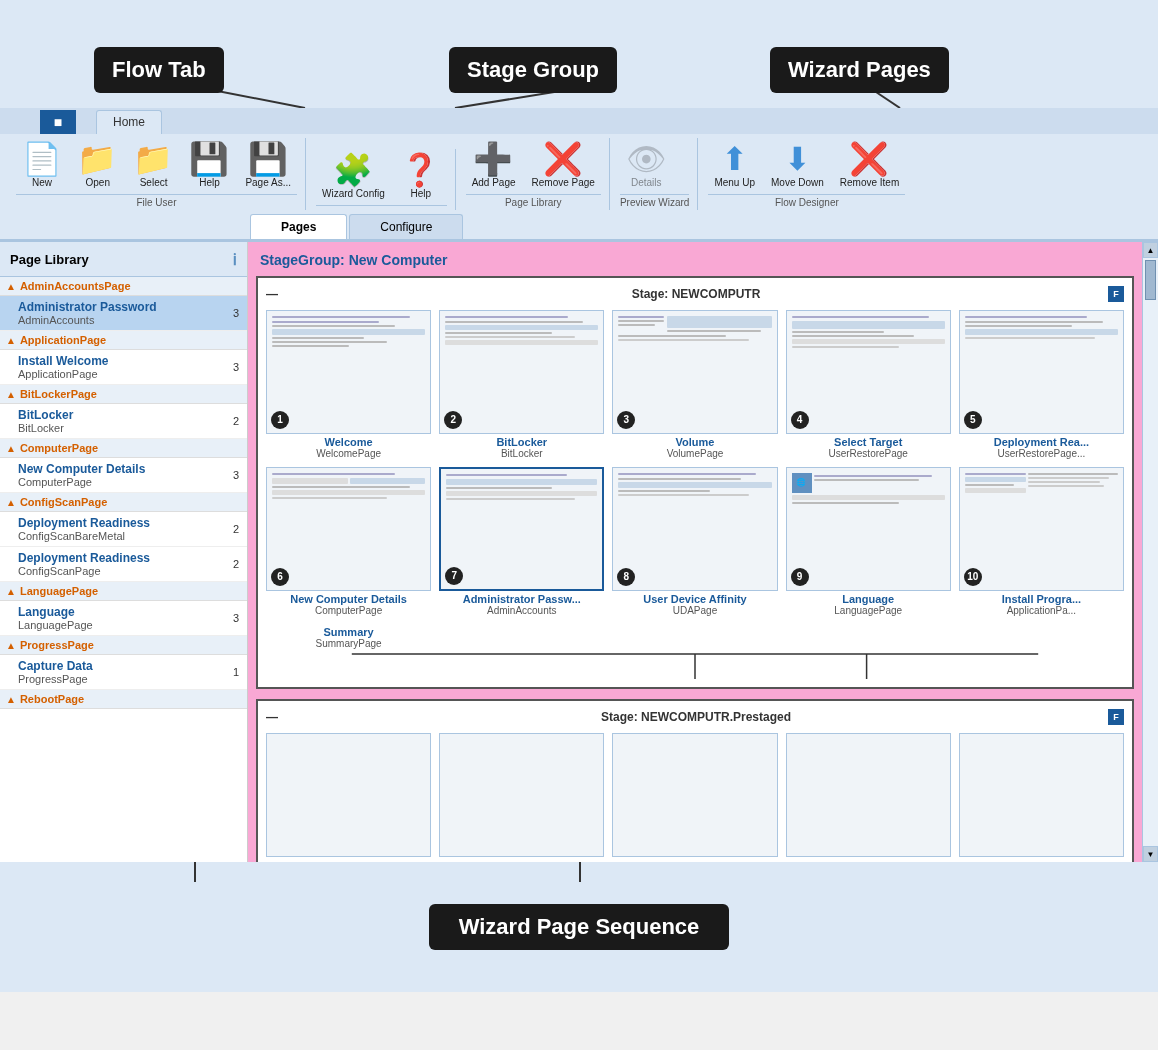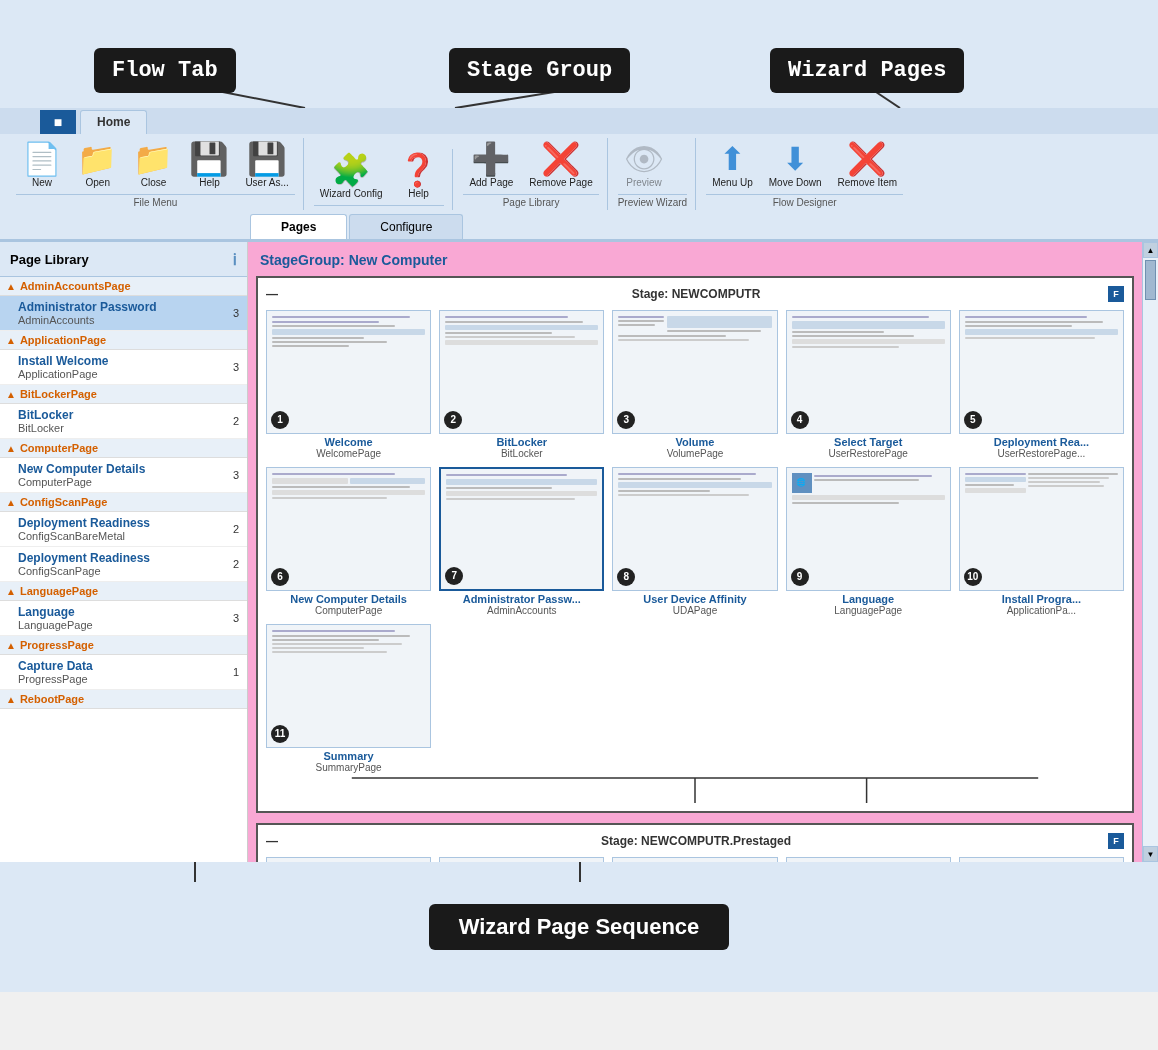--- a/index.html
+++ b/index.html
@@ -6,21 +6,20 @@
     body { font-family: 'Segoe UI', Arial, sans-serif; background: #f0f0f0; width: 1158px; min-height: 1050px; overflow: hidden; }
 
     
     .annotation-area {
       position: relative;
       height: 105px;
       background: #e8f0f8;
       display: flex;
       align-items: flex-end;
       padding-bottom: 16px;
-      font-family: Liberation Mono, monospace;
     }
     .annotation-box {
       background: #1a1a1a;
       color: white;
       font-size: 22px;
       font-weight: bold;
       padding: 10px 18px;
       border-radius: 6px;
       position: absolute;
       bottom: 15px;
@@ -45,21 +44,22 @@
       background: #e8f2fc;
       border: 1px solid #aac5e0;
       border-bottom: none;
       margin-right: 2px;
       border-radius: 3px 3px 0 0;
       cursor: pointer;
       color: #333;
     }
     .ribbon-tab.active {
       background: #dce8f5;
-      font-weight: bold;
+      font-weight: normal;
+      margin-left: 16px;
     }
     .ribbon-body {
       display: flex;
       padding: 4px 8px;
       align-items: flex-end;
       background: #dce8f5;
       min-height: 78px;
     }
     .ribbon-group {
       display: flex;
@@ -389,32 +389,32 @@
         <div class="ribbon-btn">
           <span class="btn-icon" style="font-size:32px;color:#e0e0e0;">📄</span>
           <span class="btn-label">New</span>
         </div>
         <div class="ribbon-btn">
           <span class="btn-icon" style="font-size:32px;color:#f0a030;">📁</span>
           <span class="btn-label">Open</span>
         </div>
         <div class="ribbon-btn">
           <span class="btn-icon" style="font-size:32px;color:#f0a030;">📁</span>
-          <span class="btn-label">Close</span>
+          <span class="btn-label">Select</span>
         </div>
         <div class="ribbon-btn">
           <span class="btn-icon" style="font-size:32px;color:#c060b8;">💾</span>
           <span class="btn-label">Help</span>
         </div>
         <div class="ribbon-btn">
           <span class="btn-icon" style="font-size:32px;color:#c060b8;">💾</span>
-          <span class="btn-label">User As...</span>
-        </div>
-      </div>
-      <div class="ribbon-group-label">File Menu</div>
+          <span class="btn-label">Page As...</span>
+        </div>
+      </div>
+      <div class="ribbon-group-label">File User</div>
     </div>
 
     <div class="ribbon-group">
       <div class="ribbon-group-buttons">
         <div class="ribbon-btn">
           <span class="btn-icon" style="font-size:32px;">🧩</span>
           <span class="btn-label">Wizard Config</span>
         </div>
         <div class="ribbon-btn">
           <span class="btn-icon" style="font-size:32px;color:#1a7ad4;">❓</span>
@@ -435,21 +435,21 @@
           <span class="btn-label">Remove Page</span>
         </div>
       </div>
       <div class="ribbon-group-label">Page Library</div>
     </div>
 
     <div class="ribbon-group">
       <div class="ribbon-group-buttons">
         <div class="ribbon-btn disabled">
           <span class="btn-icon" style="font-size:32px;opacity:0.4;">👁</span>
-          <span class="btn-label">Preview</span>
+          <span class="btn-label">Details</span>
         </div>
       </div>
       <div class="ribbon-group-label">Preview Wizard</div>
     </div>
 
     <div class="ribbon-group" style="border-right:none;">
       <div class="ribbon-group-buttons">
         <div class="ribbon-btn" style="min-width:52px;">
           <span class="btn-icon" style="font-size:32px;color:#4090d8;">⬆</span>
           <span class="btn-label">Menu Up</span>
@@ -754,31 +754,20 @@
             <div class="page-number">10</div>
           </div>
           <div class="page-name">Install Progra...</div>
           <div class="page-sub">ApplicationPa...</div>
         </div>
       </div>
 
       <div class="stage-row3">
 
         <div class="page-card">
-          <div class="page-thumbnail">
-            <div style="padding:5px;">
-              <div class="t-line" style="height:2px;background:#aac;margin-bottom:3px;width:80%;"></div>
-              <div class="t-line" style="height:2px;background:#bbb;margin-bottom:2px;width:90%;"></div>
-              <div class="t-line" style="height:2px;background:#bbb;margin-bottom:2px;width:70%;"></div>
-              <div class="t-line" style="height:2px;background:#ccc;margin-bottom:2px;width:85%;"></div>
-              <div class="t-line" style="height:2px;background:#ccc;margin-bottom:2px;width:60%;"></div>
-              <div class="t-line" style="height:2px;background:#ccc;width:75%;"></div>
-            </div>
-            <div class="page-number">11</div>
-          </div>
           <div class="page-name">Summary</div>
           <div class="page-sub">SummaryPage</div>
         </div>
       </div>
 
       <svg style="width:100%;height:30px;display:block;">
         <line x1="10%" y1="5" x2="90%" y2="5" stroke="#333" stroke-width="1.5"></line>
         <line x1="50%" y1="5" x2="50%" y2="30" stroke="#333" stroke-width="1.5"></line>
         <line x1="70%" y1="5" x2="70%" y2="30" stroke="#333" stroke-width="1.5"></line>
       </svg>

